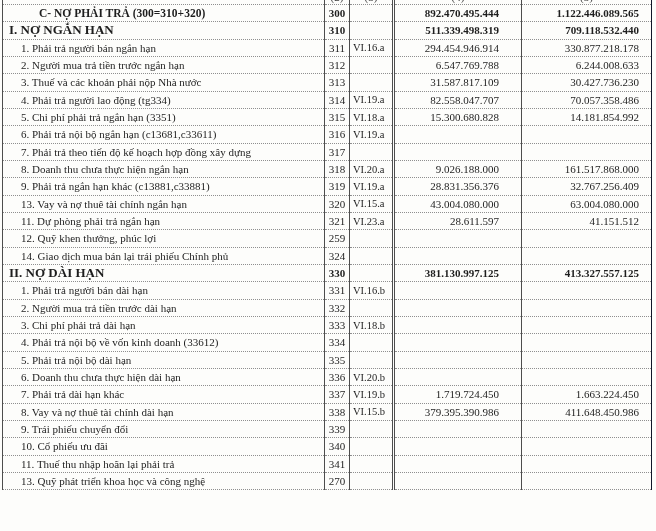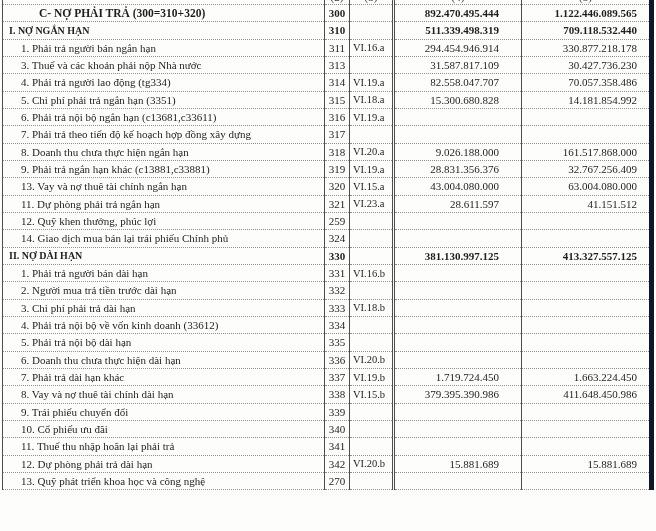--- a/index.html
+++ b/index.html
@@ -56,27 +56,27 @@
     padding-left: 3px;
     font-size: 10.5px;
   }
   td.v1 {
     border-left: 3px double #4d4d4d;
     text-align: right;
     padding-right: 22px;
   }
   td.v2 {
     border-left: 1px solid #4d4d4d;
-    border-right: 5px solid #0f172a;
+    border-right: 1px solid #0f172a;
     text-align: right;
     padding-right: 12px;
   }
   tr.row-total td, tr.row-section td { font-weight: bold; }
   tr.row-total td.label { padding-left: 36px; font-size: 11.5px; }
-  tr.row-section td.label { padding-left: 6px; font-size: 10px; }
+  tr.row-section td.label { padding-left: 6px; font-size: 13px; }
 
   
   tr.hdr-sliver { height: 4px; }
   tr.hdr-sliver td {
     height: 4px;
     position: relative;
     overflow: hidden;
     border-bottom: 1px dotted #8f8f8f;
   }
   tr.hdr-sliver td span {
@@ -133,20 +133,27 @@
           <td class="v2">709.118.532.440</td>
         </tr>
         <tr class="data-row row-item">
           <td class="label">1. Phải trả người bán ngắn hạn</td>
           <td class="code">311</td>
           <td class="note">VI.16.a</td>
           <td class="v1">294.454.946.914</td>
           <td class="v2">330.877.218.178</td>
         </tr>
         <tr class="data-row row-item">
+          <td class="label">2. Người mua trả tiền trước ngắn hạn</td>
+          <td class="code">312</td>
+          <td class="note"></td>
+          <td class="v1">6.547.769.788</td>
+          <td class="v2">6.244.008.633</td>
+        </tr>
+        <tr class="data-row row-item">
           <td class="label">3. Thuế và các khoản phải nộp Nhà nước</td>
           <td class="code">313</td>
           <td class="note"></td>
           <td class="v1">31.587.817.109</td>
           <td class="v2">30.427.736.230</td>
         </tr>
         <tr class="data-row row-item">
           <td class="label">4. Phải trả người lao động (tg334)</td>
           <td class="code">314</td>
           <td class="note">VI.19.a</td>
@@ -294,27 +301,20 @@
           <td class="v2"></td>
         </tr>
         <tr class="data-row row-item">
           <td class="label">11. Thuế thu nhập hoãn lại phải trả</td>
           <td class="code">341</td>
           <td class="note"></td>
           <td class="v1"></td>
           <td class="v2"></td>
         </tr>
         <tr class="data-row row-item">
-          <td class="label">12. Dự phòng phải trả dài hạn</td>
-          <td class="code">342</td>
-          <td class="note">VI.20.b</td>
-          <td class="v1">15.881.689</td>
-          <td class="v2">15.881.689</td>
-        </tr>
-        <tr class="data-row row-item">
           <td class="label">13. Quỹ phát triển khoa học và công nghệ</td>
           <td class="code">270</td>
           <td class="note"></td>
           <td class="v1"></td>
           <td class="v2"></td>
         </tr>
       </tbody>
   </table>
 </div>
 

